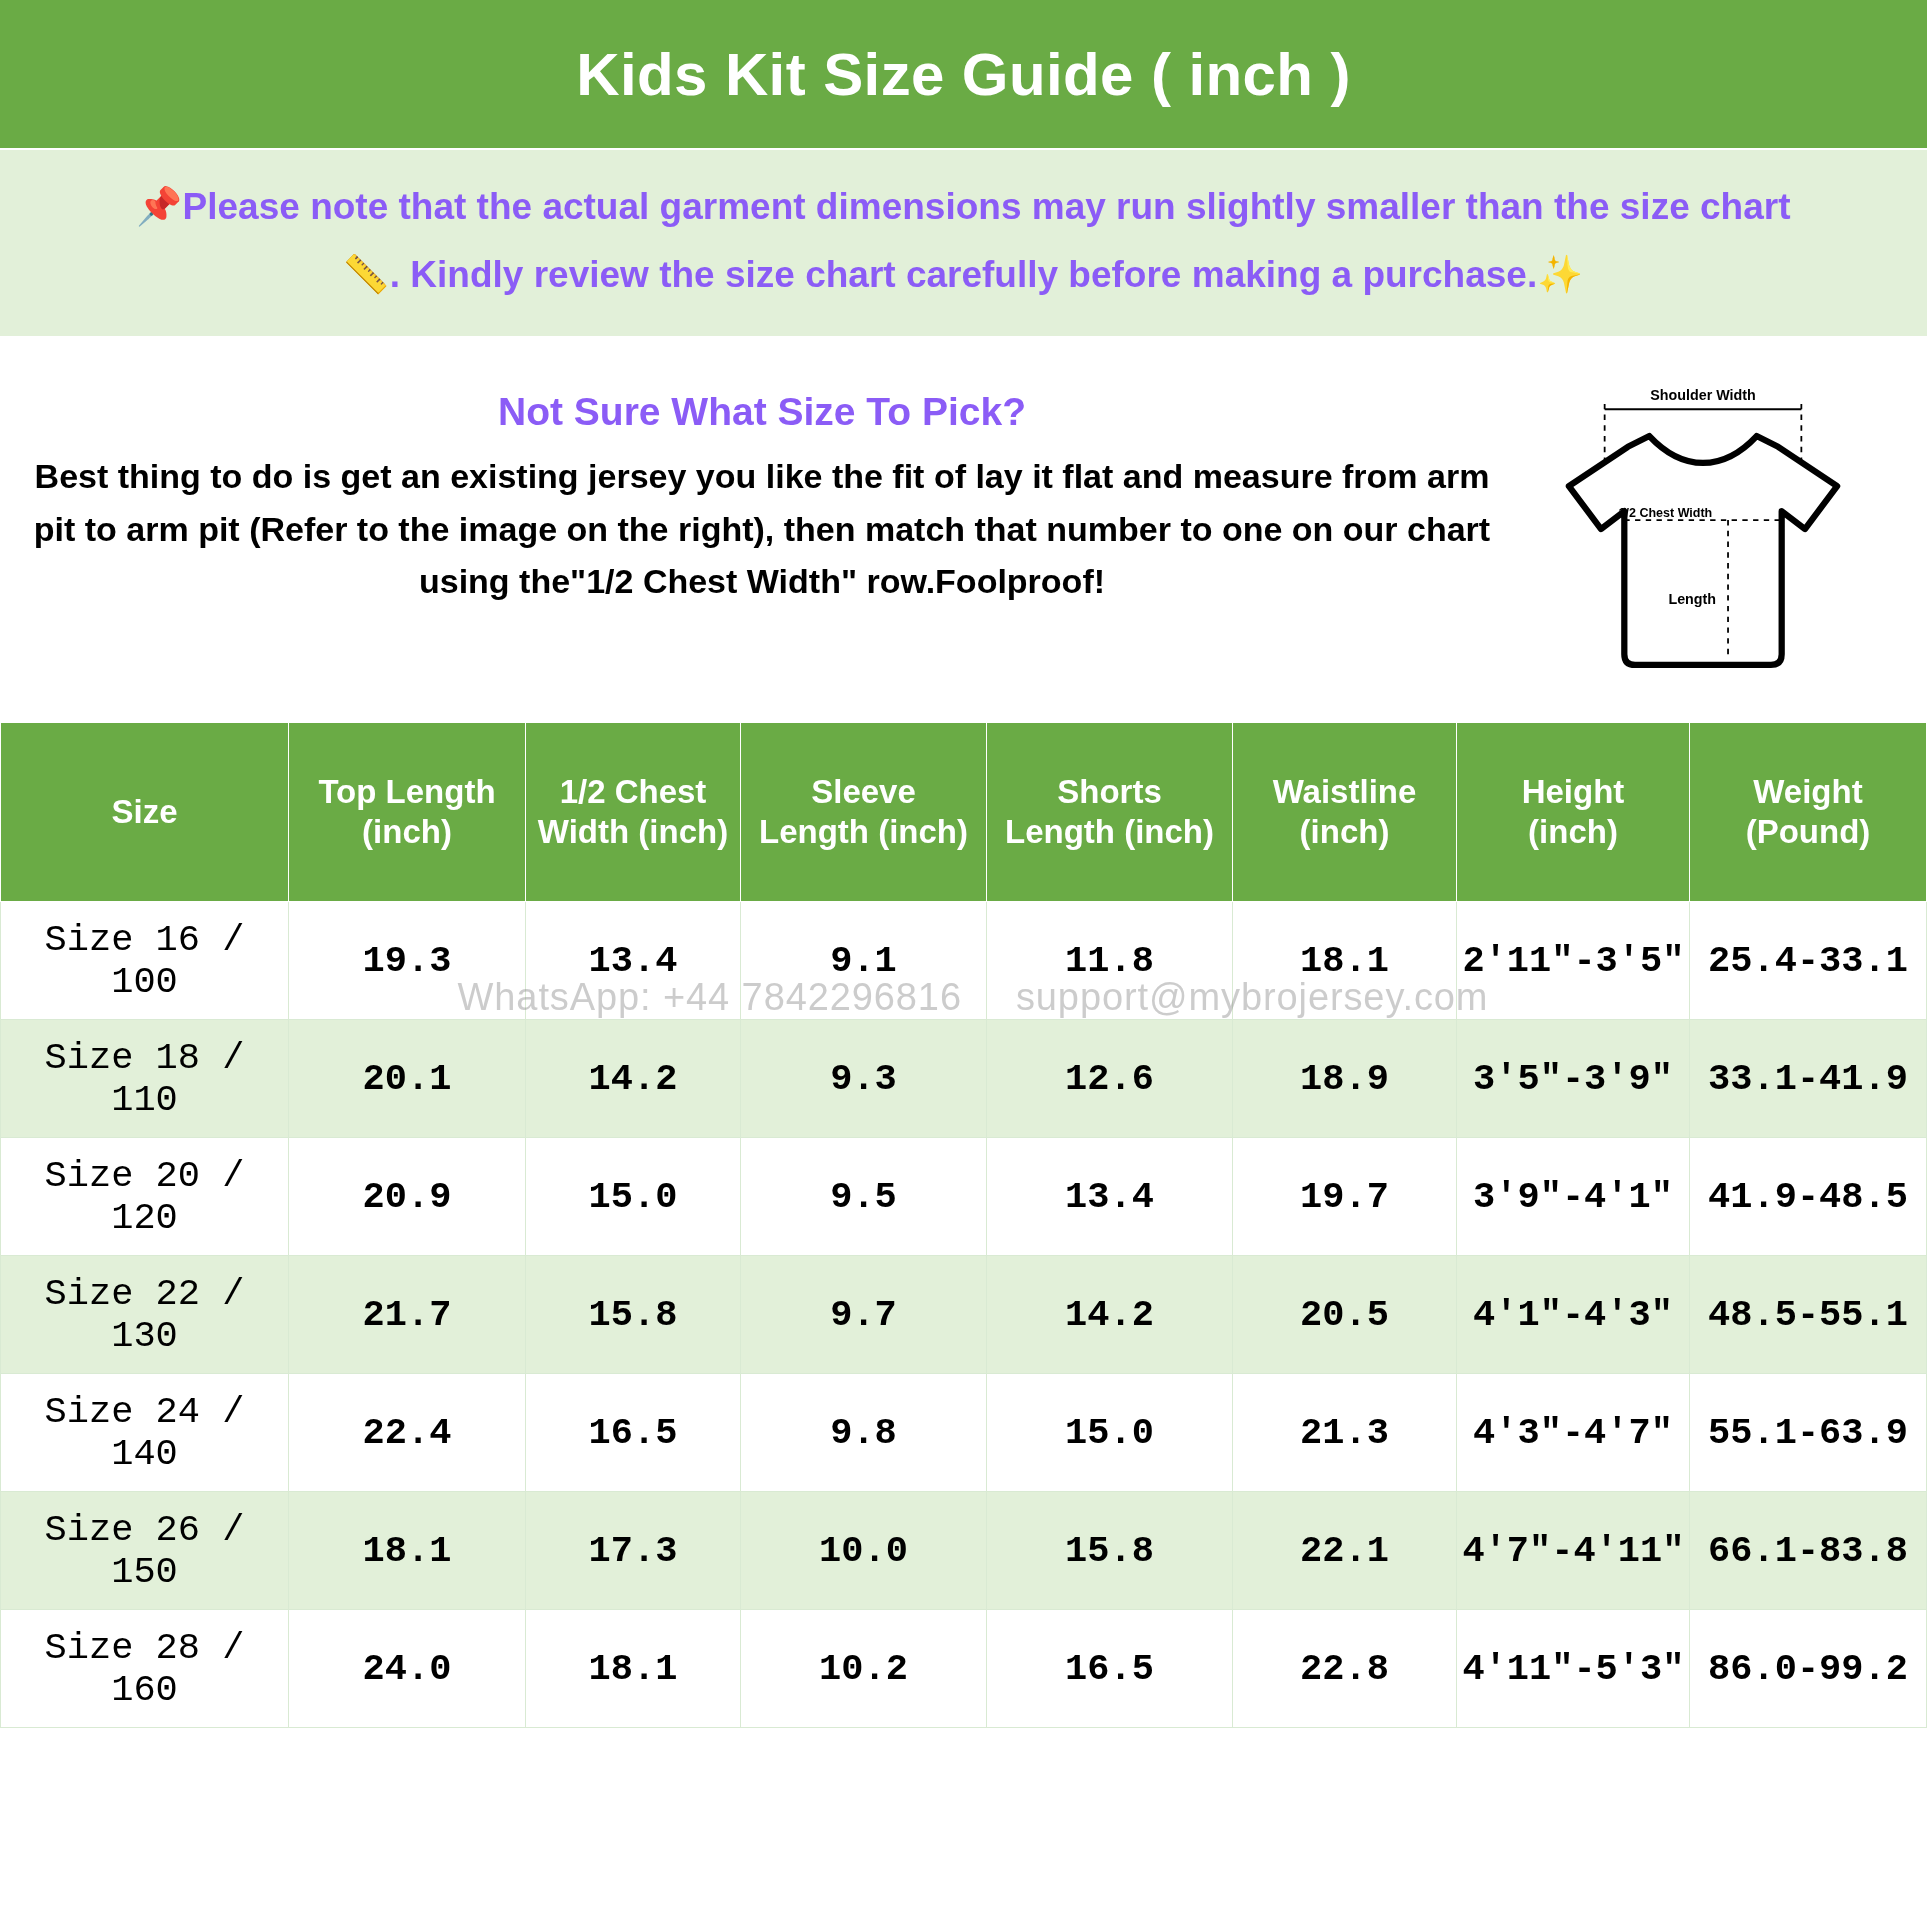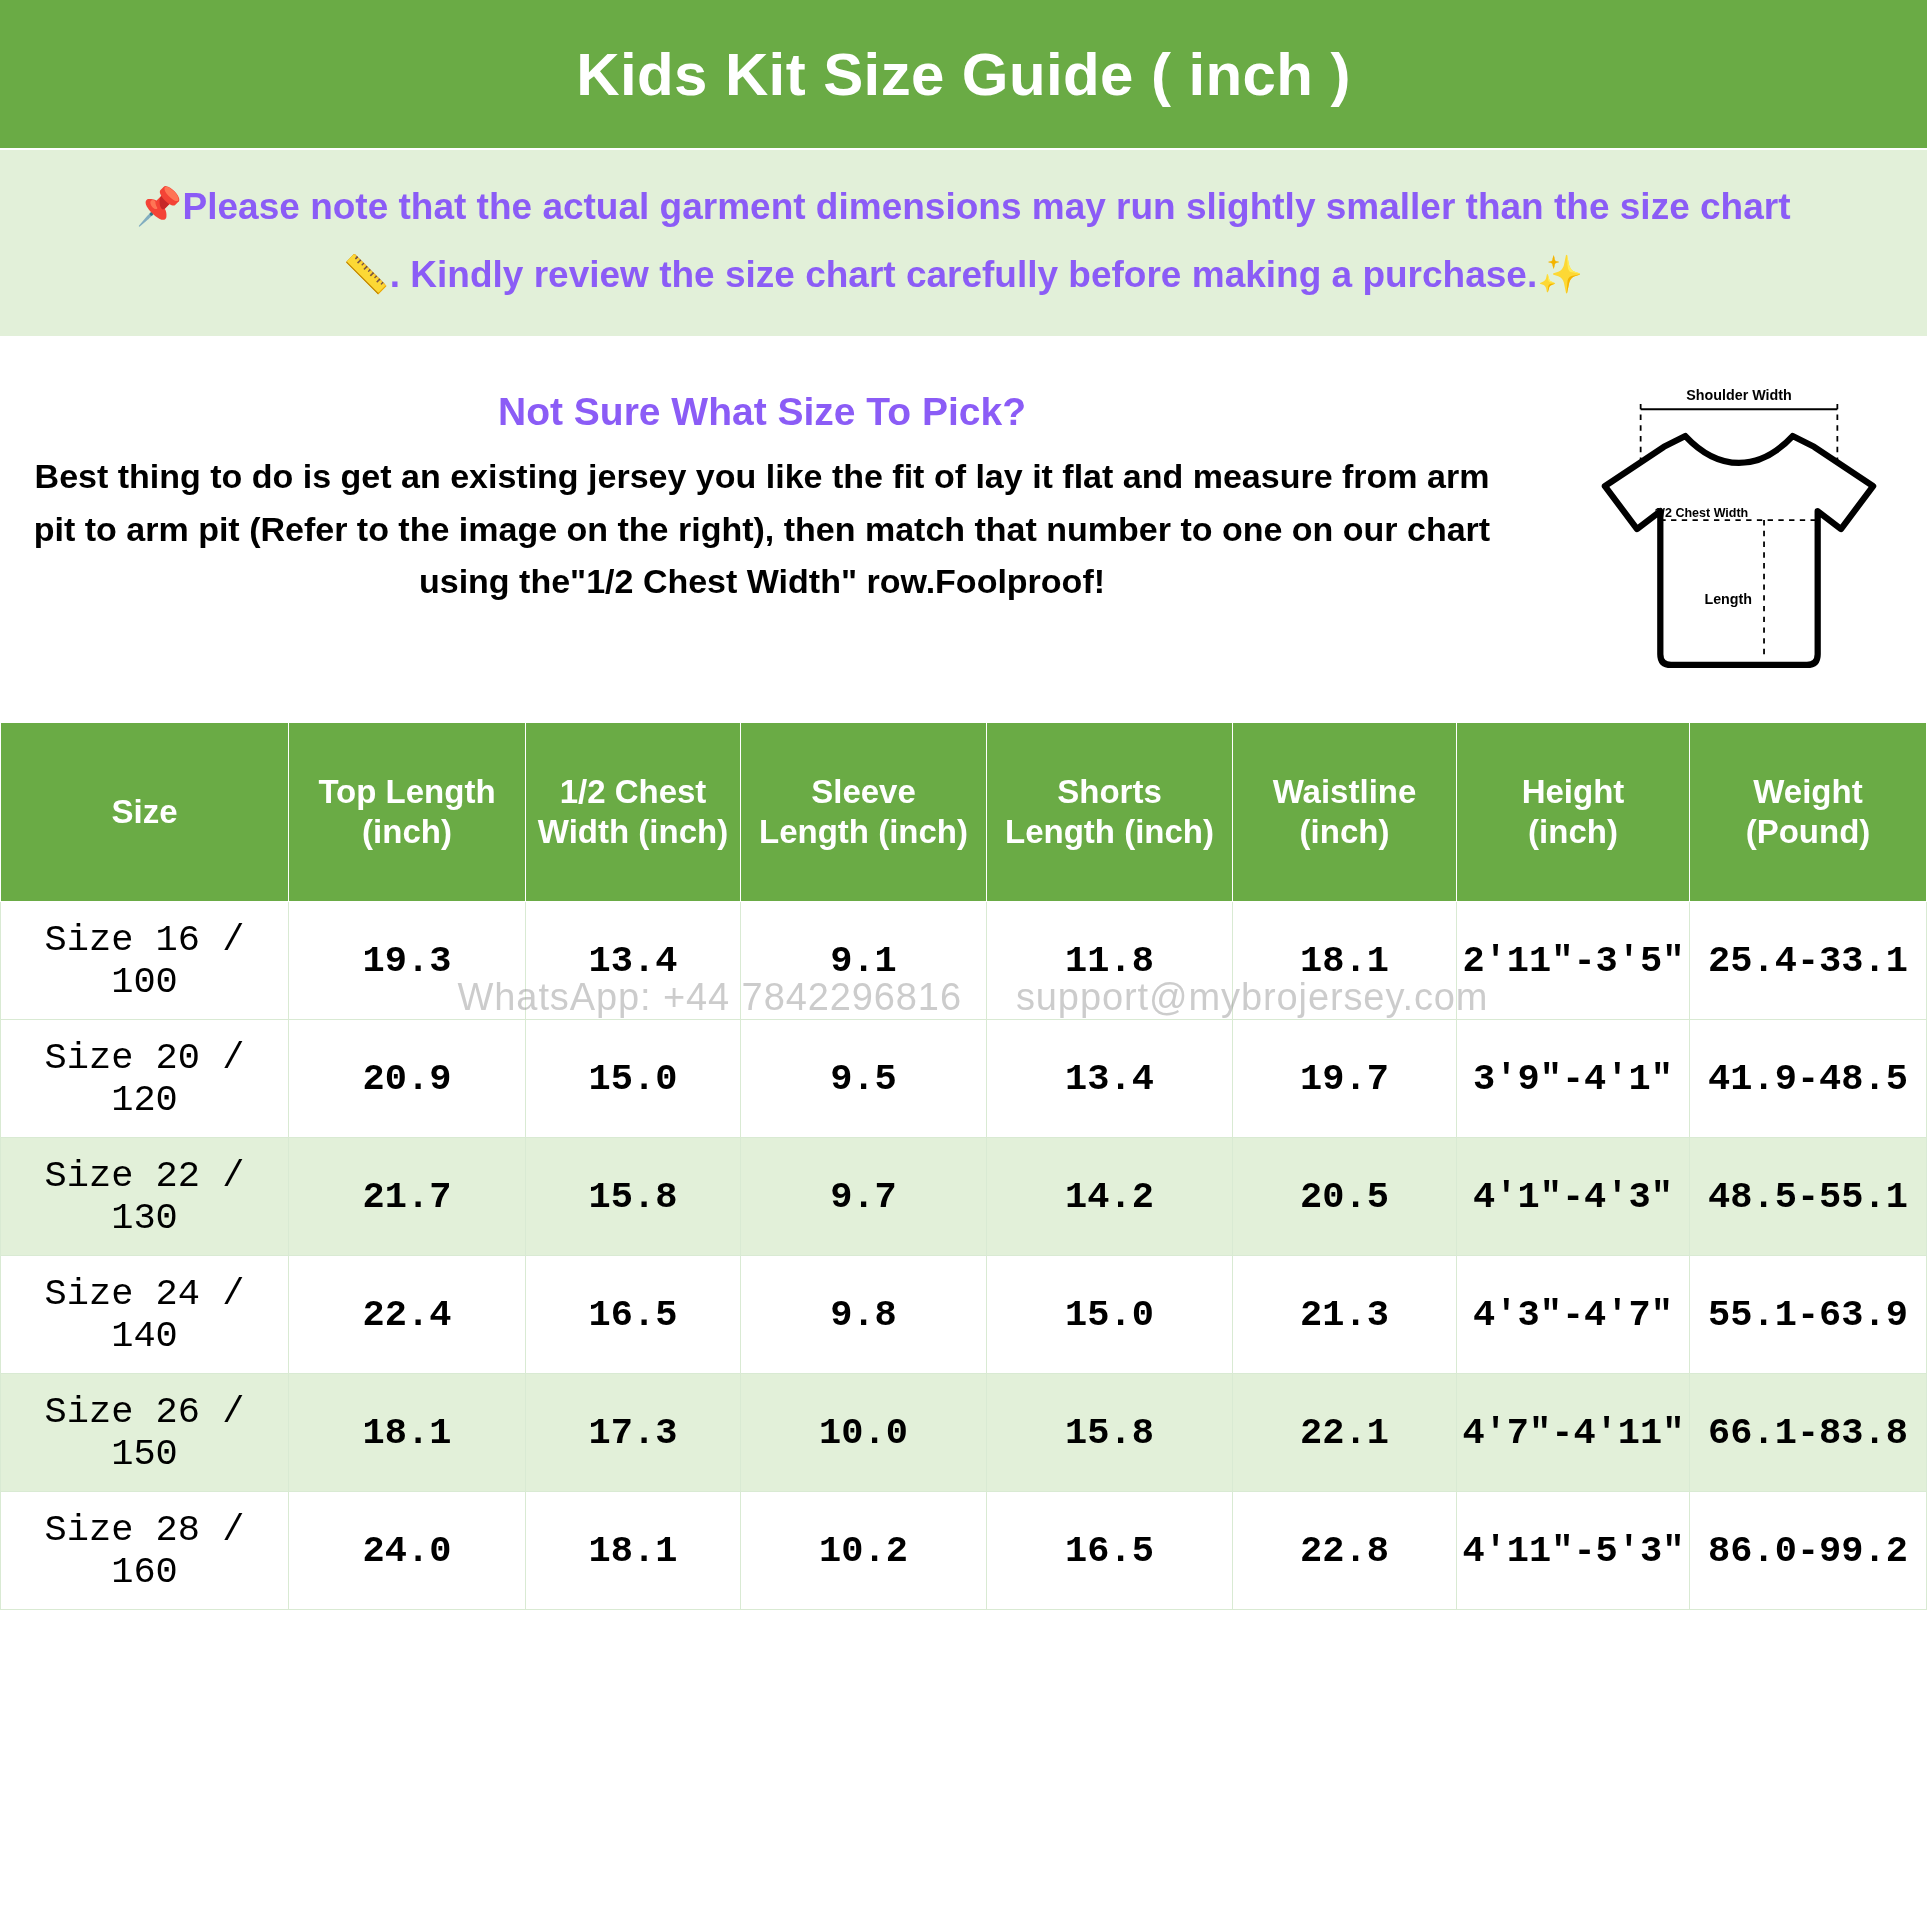--- a/index.html
+++ b/index.html
@@ -79,21 +79,21 @@
     font-weight: bold;
     color: #000000;
     line-height: 1.55;
     text-align: center;
   }
   .tee-wrap {
     width: 385px;
     padding-right: 27px;
     padding-top: 16px;
     display: flex;
-    justify-content: flex-end;
+    justify-content: flex-start;
   }
 
   
   table.size-table {
     width: 1927px;
     border-collapse: collapse;
     table-layout: fixed;
     position: relative;
     z-index: 2;
   }
@@ -251,20 +251,30 @@
       <tr class="odd">
         <td class="size-cell">Size 16 / 100</td>
         <td class="bold-cell">19.3</td>
         <td class="bold-cell">13.4</td>
         <td class="bold-cell">9.1</td>
         <td class="bold-cell">11.8</td>
         <td class="bold-cell">18.1</td>
         <td class="height-cell">2'11"-3'5"</td>
         <td class="bold-cell">25.4-33.1</td>
       </tr>
+      <tr class="even">
+        <td class="size-cell">Size 18 / 110</td>
+        <td class="bold-cell">20.1</td>
+        <td class="bold-cell">14.2</td>
+        <td class="bold-cell">9.3</td>
+        <td class="bold-cell">12.6</td>
+        <td class="bold-cell">18.9</td>
+        <td class="height-cell">3'5"-3'9"</td>
+        <td class="bold-cell">33.1-41.9</td>
+      </tr>
       <tr class="odd">
         <td class="size-cell">Size 20 / 120</td>
         <td class="bold-cell">20.9</td>
         <td class="bold-cell">15.0</td>
         <td class="bold-cell">9.5</td>
         <td class="bold-cell">13.4</td>
         <td class="bold-cell">19.7</td>
         <td class="height-cell">3'9"-4'1"</td>
         <td class="bold-cell">41.9-48.5</td>
       </tr>

